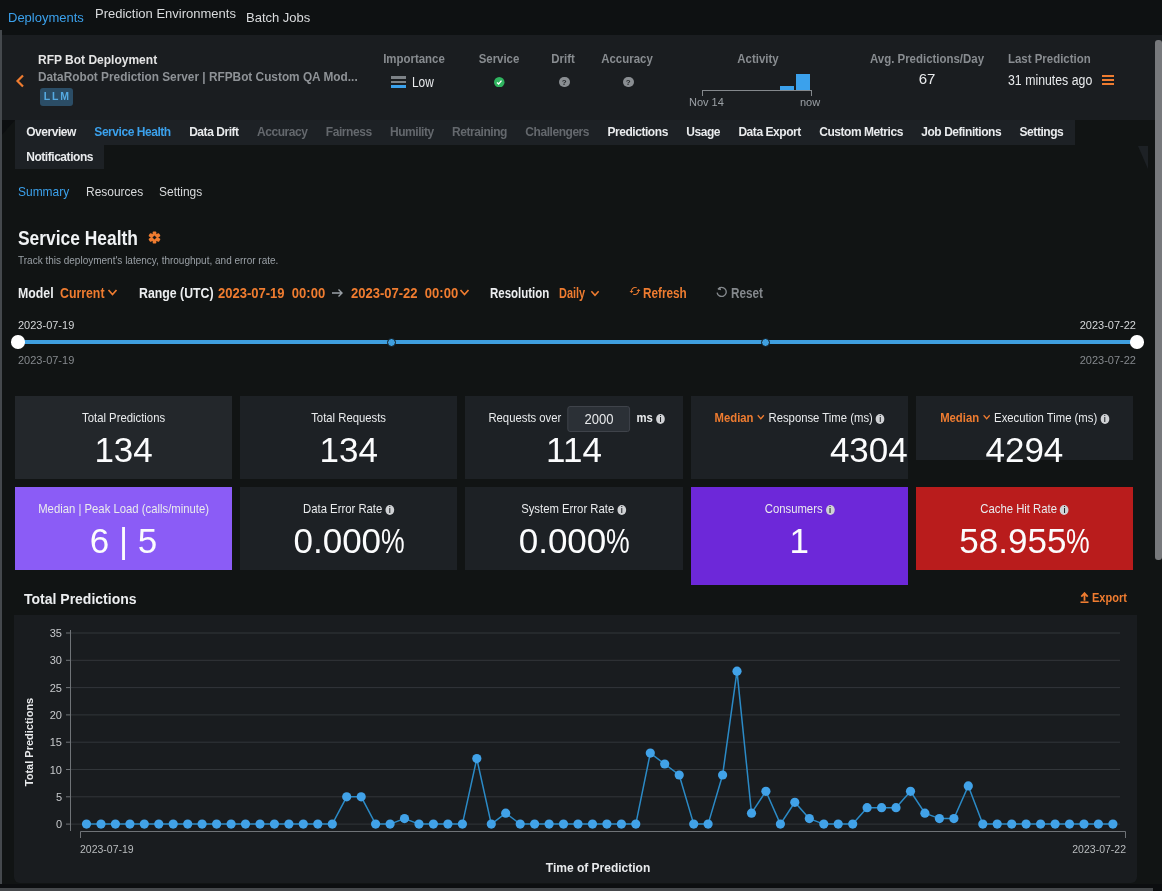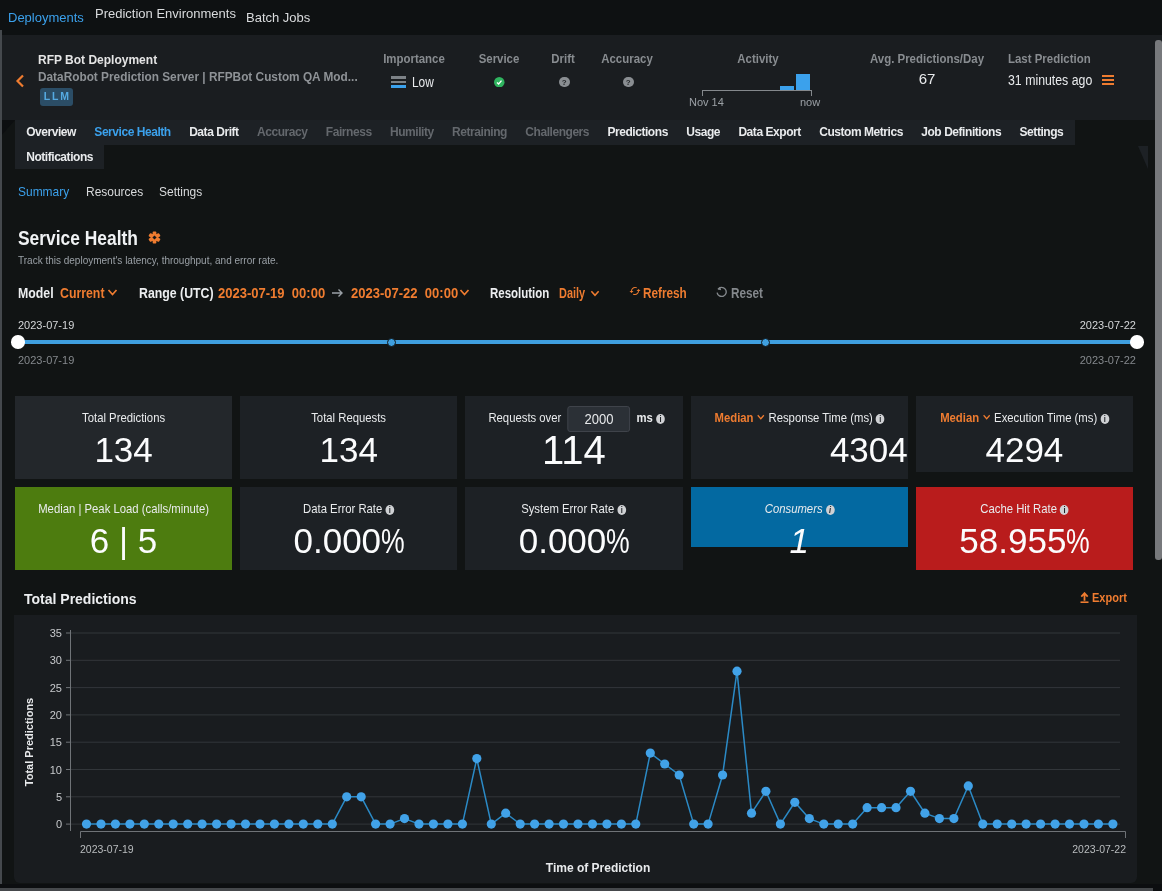--- a/index.html
+++ b/index.html
@@ -106,47 +106,47 @@
 <div class="abs" style="left:15.0px;top:396px;width:217.2px;height:83px;background:#23272b;">
     <div style="position:absolute;left:0px;top:8px;width:100%;height:28px;line-height:28px;text-align:center;font-size:13px;color:#e9ebed;white-space:nowrap;transform:scaleX(0.87);">Total Predictions</div>
     <div style="position:absolute;left:0;top:34px;width:100%;text-align:center;font-size:35px;line-height:40px;color:#fbfcfd;">134</div>
   </div>
 <div class="abs" style="left:240.2px;top:396px;width:217.2px;height:83px;background:#1d2125;">
     <div style="position:absolute;left:0px;top:8px;width:100%;height:28px;line-height:28px;text-align:center;font-size:13px;color:#e9ebed;white-space:nowrap;transform:scaleX(0.87);">Total Requests</div>
     <div style="position:absolute;left:0;top:34px;width:100%;text-align:center;font-size:35px;line-height:40px;color:#fbfcfd;">134</div>
   </div>
 <div class="abs" style="left:465.4px;top:396px;width:217.2px;height:83px;background:#1d2125;">
     <div style="position:absolute;left:3px;top:8px;width:100%;height:28px;line-height:28px;text-align:center;font-size:13px;color:#e9ebed;white-space:nowrap;transform:scaleX(0.87);">Requests over&nbsp; <span style="display:inline-block;width:72px;height:26px;background:#2b3036;border:1px solid #41464d;border-radius:3px;font-size:15px;color:#e6e8ea;text-align:center;line-height:24px;vertical-align:middle;">2000</span> &nbsp;<b>ms</b>&nbsp;<span style="display:inline-block;width:10px;height:10px;border-radius:50%;background:#cfd1d4;color:#1d2125;font-size:8.5px;font-weight:bold;text-align:center;line-height:10.5px;vertical-align:0px;">i</span></div>
-    <div style="position:absolute;left:0;top:34px;width:100%;text-align:center;font-size:40px;line-height:40px;color:#fbfcfd;">114</div>
+    <div style="position:absolute;left:0;top:34px;width:100%;text-align:center;font-size:35px;line-height:40px;color:#fbfcfd;">114</div>
   </div>
 <div class="abs" style="left:690.6px;top:396px;width:217.2px;height:83px;background:#1d2125;">
     <div style="position:absolute;left:0px;top:8px;width:100%;height:28px;line-height:28px;text-align:center;font-size:13px;color:#e9ebed;white-space:nowrap;transform:scaleX(0.87);"><b style="color:#ef7c30;">Median</b>&nbsp;<svg width="10" height="7" viewBox="0 0 11 8" style="vertical-align:1px;">
         <path d="M1.5 1.5 L5.5 5.5 L9.5 1.5" stroke="#ef7c30" stroke-width="1.7" fill="none"></path>
       </svg>&nbsp;Response Time (ms)&nbsp;<span style="display:inline-block;width:10px;height:10px;border-radius:50%;background:#cfd1d4;color:#1d2125;font-size:8.5px;font-weight:bold;text-align:center;line-height:10.5px;vertical-align:0px;">i</span></div>
     <div style="position:absolute;left:0;top:34px;width:100%;text-align:right;font-size:35px;line-height:40px;color:#fbfcfd;">4304</div>
   </div>
-<div class="abs" style="left:915.8px;top:396px;width:217.2px;height:76px;background:#1d2125;">
+<div class="abs" style="left:915.8px;top:396px;width:217.2px;height:64px;background:#1d2125;">
     <div style="position:absolute;left:0px;top:8px;width:100%;height:28px;line-height:28px;text-align:center;font-size:13px;color:#e9ebed;white-space:nowrap;transform:scaleX(0.87);"><b style="color:#ef7c30;">Median</b>&nbsp;<svg width="10" height="7" viewBox="0 0 11 8" style="vertical-align:1px;">
         <path d="M1.5 1.5 L5.5 5.5 L9.5 1.5" stroke="#ef7c30" stroke-width="1.7" fill="none"></path>
       </svg>&nbsp;Execution Time (ms)&nbsp;<span style="display:inline-block;width:10px;height:10px;border-radius:50%;background:#cfd1d4;color:#1d2125;font-size:8.5px;font-weight:bold;text-align:center;line-height:10.5px;vertical-align:0px;">i</span></div>
     <div style="position:absolute;left:0;top:34px;width:100%;text-align:center;font-size:35px;line-height:40px;color:#fbfcfd;">4294</div>
   </div>
-<div class="abs" style="left:15.0px;top:487px;width:217.2px;height:83px;background:#4d7c0f;">
+<div class="abs" style="left:15.0px;top:487px;width:217.2px;height:83px;background:#8b5cf6;">
     <div style="position:absolute;left:0px;top:8px;width:100%;height:28px;line-height:28px;text-align:center;font-size:13px;color:#e9ebed;white-space:nowrap;transform:scaleX(0.87);">Median | Peak Load (calls/minute)</div>
     <div style="position:absolute;left:0;top:34px;width:100%;text-align:center;font-size:35px;line-height:40px;color:#fbfcfd;">6 | 5</div>
   </div>
 <div class="abs" style="left:240.2px;top:487px;width:217.2px;height:83px;background:#1d2125;">
     <div style="position:absolute;left:0px;top:8px;width:100%;height:28px;line-height:28px;text-align:center;font-size:13px;color:#e9ebed;white-space:nowrap;transform:scaleX(0.87);">Data Error Rate&nbsp;<span style="display:inline-block;width:10px;height:10px;border-radius:50%;background:#cfd1d4;color:#1d2125;font-size:8.5px;font-weight:bold;text-align:center;line-height:10.5px;vertical-align:0px;">i</span></div>
     <div style="position:absolute;left:0;top:34px;width:100%;text-align:center;font-size:35px;line-height:40px;color:#fbfcfd;">0.000<span style="display:inline-block;width:23px;transform:scaleX(0.76);transform-origin:0 50%;">%</span></div>
   </div>
 <div class="abs" style="left:465.4px;top:487px;width:217.2px;height:83px;background:#1d2125;">
     <div style="position:absolute;left:0px;top:8px;width:100%;height:28px;line-height:28px;text-align:center;font-size:13px;color:#e9ebed;white-space:nowrap;transform:scaleX(0.87);">System Error Rate&nbsp;<span style="display:inline-block;width:10px;height:10px;border-radius:50%;background:#cfd1d4;color:#1d2125;font-size:8.5px;font-weight:bold;text-align:center;line-height:10.5px;vertical-align:0px;">i</span></div>
     <div style="position:absolute;left:0;top:34px;width:100%;text-align:center;font-size:35px;line-height:40px;color:#fbfcfd;">0.000<span style="display:inline-block;width:23px;transform:scaleX(0.76);transform-origin:0 50%;">%</span></div>
   </div>
-<div class="abs" style="left:690.6px;top:487px;width:217.2px;height:60px;background:#0369a1;font-style:italic;">
+<div class="abs" style="left:690.6px;top:487px;width:217.2px;height:98px;background:#6d28d9;">
     <div style="position:absolute;left:0px;top:8px;width:100%;height:28px;line-height:28px;text-align:center;font-size:13px;color:#e9ebed;white-space:nowrap;transform:scaleX(0.87);">Consumers&nbsp;<span style="display:inline-block;width:10px;height:10px;border-radius:50%;background:#cfd1d4;color:#1d2125;font-size:8.5px;font-weight:bold;text-align:center;line-height:10.5px;vertical-align:0px;">i</span></div>
     <div style="position:absolute;left:0;top:34px;width:100%;text-align:center;font-size:35px;line-height:40px;color:#fbfcfd;">1</div>
   </div>
 <div class="abs" style="left:915.8px;top:487px;width:217.2px;height:83px;background:#b91c1c;">
     <div style="position:absolute;left:0px;top:8px;width:100%;height:28px;line-height:28px;text-align:center;font-size:13px;color:#e9ebed;white-space:nowrap;transform:scaleX(0.87);">Cache Hit Rate&nbsp;<span style="display:inline-block;width:10px;height:10px;border-radius:50%;background:#cfd1d4;color:#1d2125;font-size:8.5px;font-weight:bold;text-align:center;line-height:10.5px;vertical-align:0px;">i</span></div>
     <div style="position:absolute;left:0;top:34px;width:100%;text-align:center;font-size:35px;line-height:40px;color:#fbfcfd;">58.955<span style="display:inline-block;width:23px;transform:scaleX(0.76);transform-origin:0 50%;">%</span></div>
   </div>
 <div class="abs " style="left:24px;top:591px;font-size:14px;color:#eceef0;line-height:17px;font-weight:bold;white-space:nowrap;">Total Predictions</div>
 <svg class="abs" style="left:1079px;top:592px;" width="11" height="11" viewBox="0 0 11 11">
     <path d="M5.5 8.8 L5.5 2.2 M2.3 4.6 L5.5 1.2 L8.7 4.6" stroke="#ef7c30" stroke-width="1.8" fill="none"></path>

